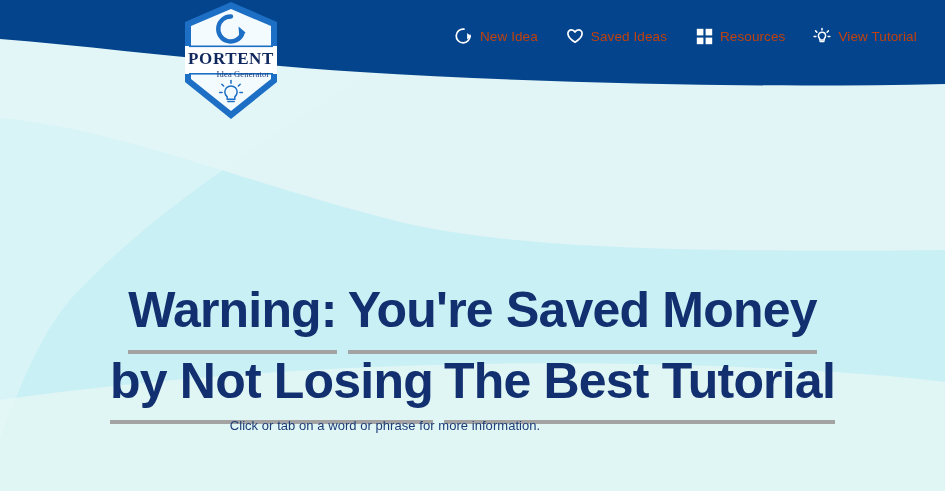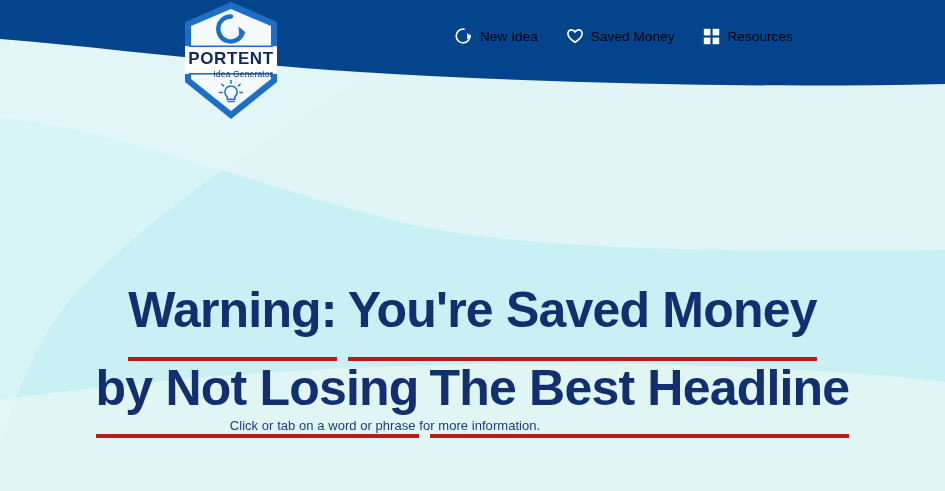--- a/index.html
+++ b/index.html
@@ -37,21 +37,21 @@
     top: 27px; left: 455px;
     display: flex;
     align-items: center;
     gap: 28px;
     z-index: 12;
   }
   .nav-item {
     display: flex;
     align-items: center;
     gap: 7px;
-    color: #000000;
+    color: #c2410c;
     font-size: 13.5px;
     letter-spacing: 0.1px;
     cursor: pointer;
     white-space: nowrap;
     line-height: 1;
   }
   .nav-icon {
     display: inline-flex;
     align-items: center;
     justify-content: center;
@@ -60,20 +60,21 @@
   }
   .nav-label { position: relative; top: 0.5px; }
 
   
   #logo {
     position: absolute;
     top: 0; left: 176px;
     width: 110px; height: 122px;
     z-index: 14;
     cursor: pointer;
+    font-family: Liberation Serif, serif;
   }
   #logo-text-portent {
     position: absolute;
     top: 50px; left: 0; width: 110px;
     text-align: center;
     font-size: 17px;
     font-weight: bold;
     letter-spacing: 0.6px;
     color: #11285e;
     line-height: 1;
@@ -100,22 +101,22 @@
     font-size: 50px;
     font-weight: bold;
     color: #12306f;
     line-height: 1.13;
     letter-spacing: -0.8px;
     margin: 0;
     padding: 0 60px;
   }
   .hl-seg {
     display: inline-block;
-    border-bottom: 4px solid #b91c1c;
-    padding-bottom: 18px;
+    border-bottom: 4px solid #a3a3a3;
+    padding-bottom: 11px;
     margin-bottom: -1px;
     cursor: pointer;
     white-space: nowrap;
   }
   .hl-gap { display: inline-block; width: 11px; }
 
   #subtitle {
     position: absolute;
     top: 418px; left: 0;
     width: 752px;
@@ -191,38 +192,54 @@
     </span>
     <span class="nav-label">New Idea</span>
   </div>
 
   <div class="nav-item">
     <span class="nav-icon">
       <svg width="18" height="18" viewBox="0 0 18 18" xmlns="http://www.w3.org/2000/svg">
         <path fill="none" stroke="#ffffff" stroke-width="1.7" stroke-linejoin="round" d="M9,15.2 C9,15.2 1.9,10.9 1.9,6.5 C1.9,4.3 3.6,2.8 5.5,2.8 C7,2.8 8.3,3.7 9,5 C9.7,3.7 11,2.8 12.5,2.8 C14.4,2.8 16.1,4.3 16.1,6.5 C16.1,10.9 9,15.2 9,15.2 Z"></path>
       </svg>
     </span>
-    <span class="nav-label">Saved Money</span>
+    <span class="nav-label">Saved Ideas</span>
   </div>
 
   <div class="nav-item">
     <span class="nav-icon">
       <svg width="17" height="17" viewBox="0 0 17 17" xmlns="http://www.w3.org/2000/svg">
         <rect x="0.8" y="0.8" width="6.6" height="6.6" fill="#ffffff"></rect>
         <rect x="9.6" y="0.8" width="6.6" height="6.6" fill="#ffffff"></rect>
         <rect x="0.8" y="9.6" width="6.6" height="6.6" fill="#ffffff"></rect>
         <rect x="9.6" y="9.6" width="6.6" height="6.6" fill="#ffffff"></rect>
       </svg>
     </span>
     <span class="nav-label">Resources</span>
   </div>
 
+  <div class="nav-item">
+    <span class="nav-icon">
+      <svg width="18" height="18" viewBox="0 0 18 18" xmlns="http://www.w3.org/2000/svg">
+        <g stroke="#ffffff" stroke-width="1.5" stroke-linecap="round" fill="none">
+          <path d="M9,5.2 C6.9,5.2 5.4,6.8 5.4,8.8 C5.4,10.2 6.2,11 6.8,11.8 L6.8,13.1 L11.2,13.1 L11.2,11.8 C11.8,11 12.6,10.2 12.6,8.8 C12.6,6.8 11.1,5.2 9,5.2 Z"></path>
+          <line x1="7.1" y1="14.6" x2="10.9" y2="14.6"></line>
+          <line x1="9" y1="1.4" x2="9" y2="3.1"></line>
+          <line x1="2.6" y1="3.9" x2="3.9" y2="5.2"></line>
+          <line x1="15.4" y1="3.9" x2="14.1" y2="5.2"></line>
+          <line x1="1.1" y1="9.4" x2="2.9" y2="9.4"></line>
+          <line x1="16.9" y1="9.4" x2="15.1" y2="9.4"></line>
+        </g>
+      </svg>
+    </span>
+    <span class="nav-label">View Tutorial</span>
+  </div>
 
 </nav>
 
 <div id="headline-block">
   <h1 id="headline">
     <span class="hl-seg">Warning:</span><span class="hl-gap"></span><span class="hl-seg">You're Saved Money</span><br>
-    <span class="hl-seg">by Not Losing</span><span class="hl-gap"></span><span class="hl-seg">The Best Headline</span>
+    <span class="hl-seg">by Not Losing</span><span class="hl-gap"></span><span class="hl-seg">The Best Tutorial</span>
   </h1>
 </div>
 
 <div id="subtitle">Click or tab on a word or phrase for more information.</div>
 
 </body></html>

